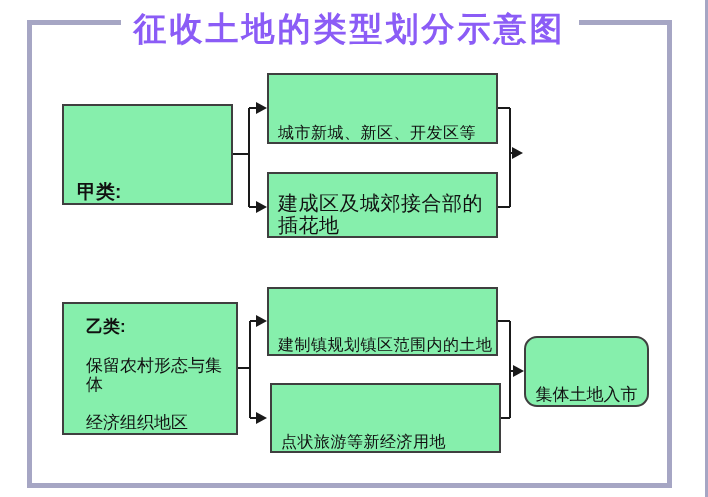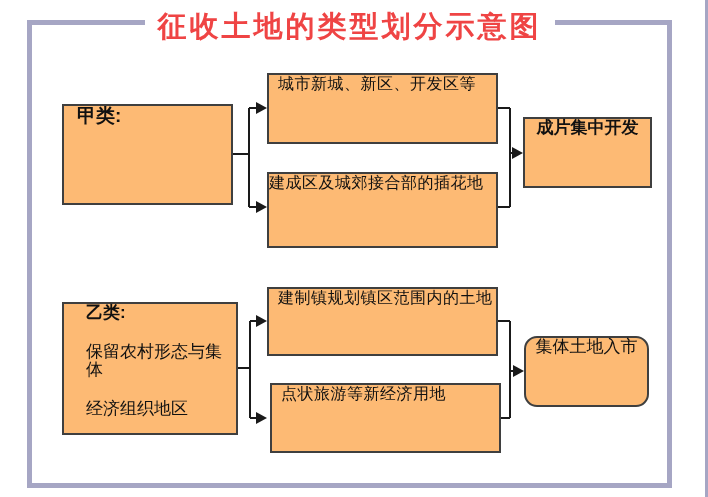--- a/index.html
+++ b/index.html
@@ -22,49 +22,49 @@
     border: 5px solid var(--frame, #a6a6c4);
     box-sizing: border-box;
   }
   .frame-title {
     position: absolute;
     top: -18px;
     left: 50%;
     transform: translateX(-50%);
     background: #ffffff;
     padding: 0 13px;
-    font-size: 29px;
+    font-size: 33px;
     font-weight: bold;
     letter-spacing: 3px;
     white-space: nowrap;
-    color: #ef4444;
+    color: #8b5cf6;
   }
   .edge-strip {
     position: absolute;
     right: 0; top: 0;
     width: 3px; height: 100%;
     background: var(--frame, #a6a6c4);
   }
 
   
   .box {
     position: absolute;
-    background: #fdba74;
+    background: #86efac;
     border: 2px solid var(--box-border, #3f3f3f);
     box-sizing: border-box;
     display: flex;
     flex-direction: column;
-    justify-content: flex-start;
+    justify-content: flex-end;
     line-height: 1.1;
   }
   .box .heading { font-weight: bold; }
 
   #box-a  { left: 62px;  top: 104px; width: 171px; height: 101px; padding-left: 13px; row-gap: 19px; font-size: 19px; }
   #box-a1 { left: 267px; top: 73px;  width: 231px; height: 71px;  padding-left: 9px;  font-size: 16px; letter-spacing: .5px; }
-  #box-a2 { left: 267px; top: 172px; width: 231px; height: 76px;   font-size: 16px; letter-spacing: .5px; }
+  #box-a2 { left: 267px; top: 172px; width: 231px; height: 66px;  padding-left: 9px;  font-size: 20px; letter-spacing: .5px; }
   #box-ar { left: 523px; top: 117px; width: 129px; height: 71px;  align-items: center; font-size: 17px; font-weight: bold; }
   #box-b  { left: 62px;  top: 302px; width: 176px; height: 133px; padding-left: 22px; row-gap: 20px; font-size: 17px; }
   #box-b1 { left: 267px; top: 287px; width: 231px; height: 69px;  padding-left: 9px;  font-size: 16px; letter-spacing: .5px; }
   #box-b2 { left: 270px; top: 383px; width: 231px; height: 70px;  padding-left: 9px;  font-size: 16px; letter-spacing: .5px; }
   #box-br { left: 524px; top: 336px; width: 125px; height: 71px;  align-items: center; font-size: 17px; border-radius: 13px; }
 
   svg.connectors {
     position: absolute;
     left: 0; top: 0;
     width: 708px; height: 497px;
@@ -102,23 +102,20 @@
 
   <div class="box" id="box-a">
     <div class="heading">甲类:</div>
   </div>
   <div class="box" id="box-a1">
     <div class="line">城市新城、新区、开发区等</div>
   </div>
   <div class="box" id="box-a2">
     <div class="line">建成区及城郊接合部的插花地</div>
   </div>
-  <div class="box" id="box-ar">
-    <div class="line">成片集中开发</div>
-  </div>
 
   <div class="box" id="box-b">
     <div class="heading">乙类:</div>
     <div class="line">保留农村形态与集体</div>
     <div class="line">经济组织地区</div>
   </div>
   <div class="box" id="box-b1">
     <div class="line">建制镇规划镇区范围内的土地</div>
   </div>
   <div class="box" id="box-b2">

